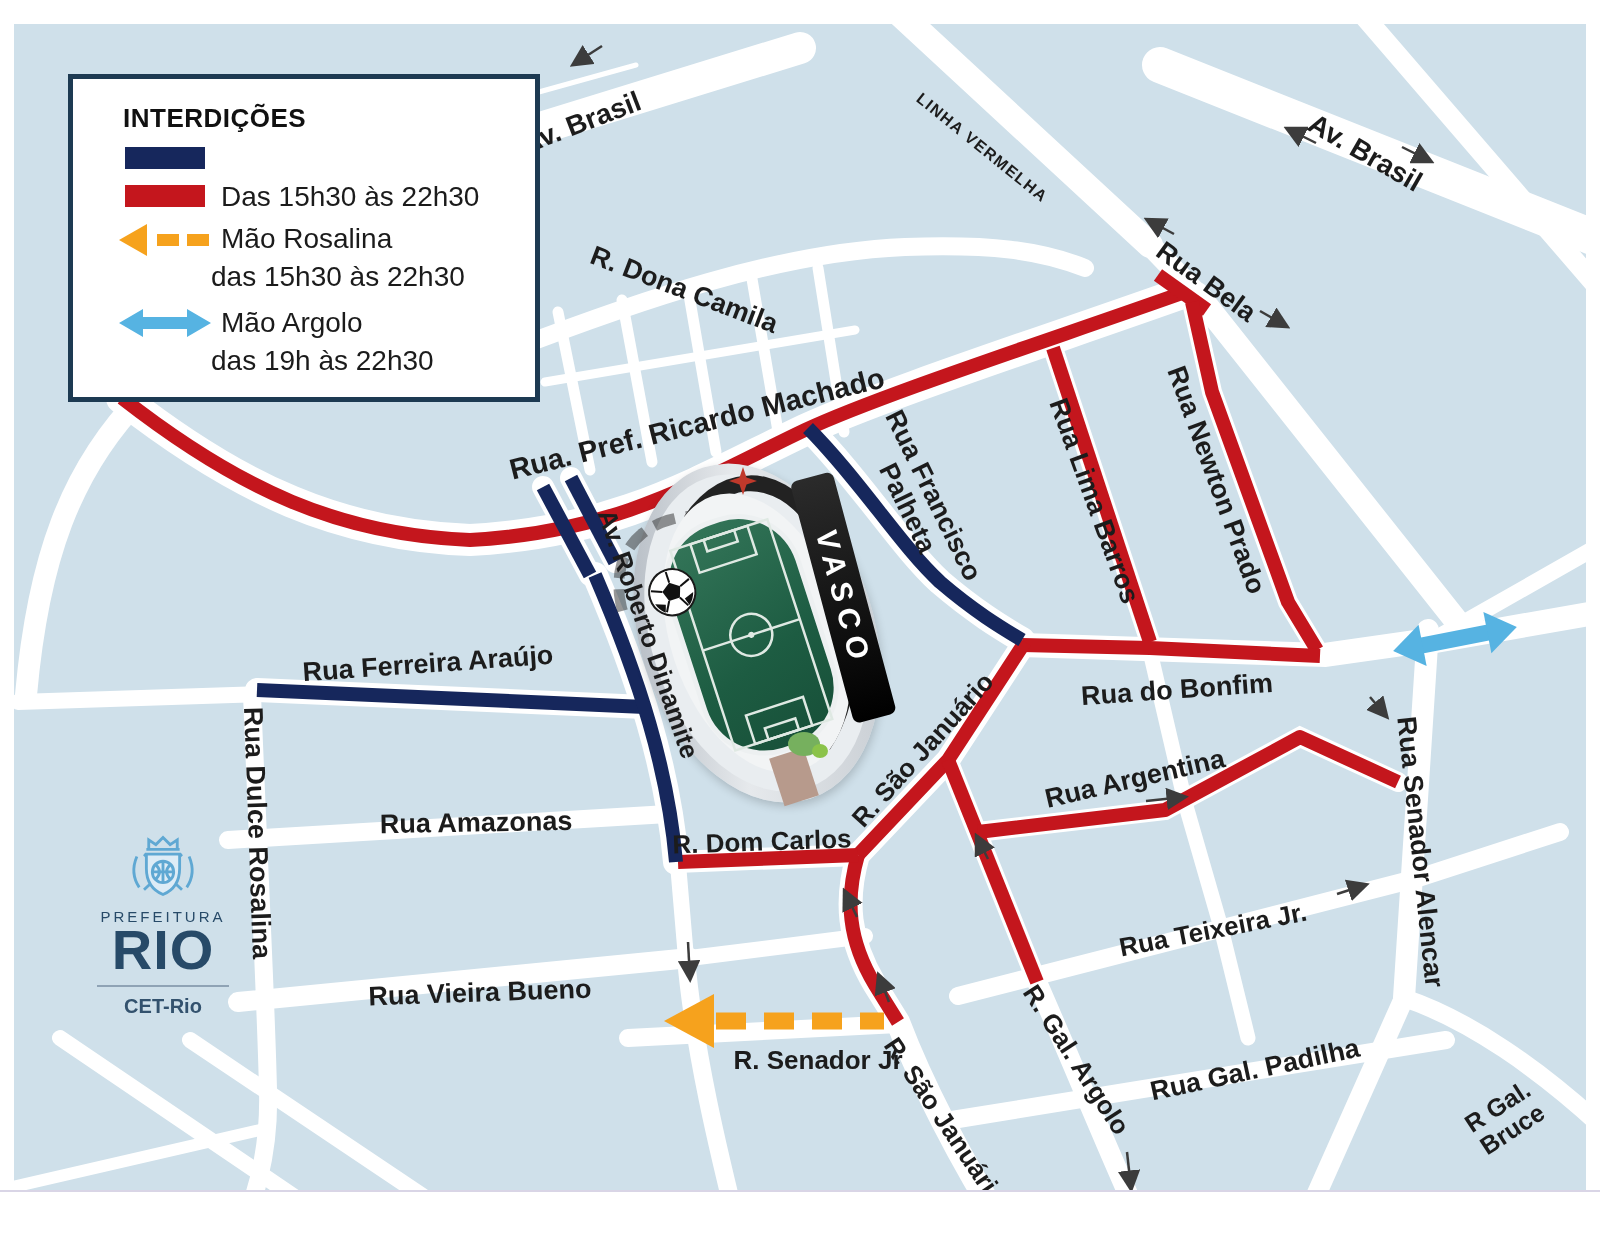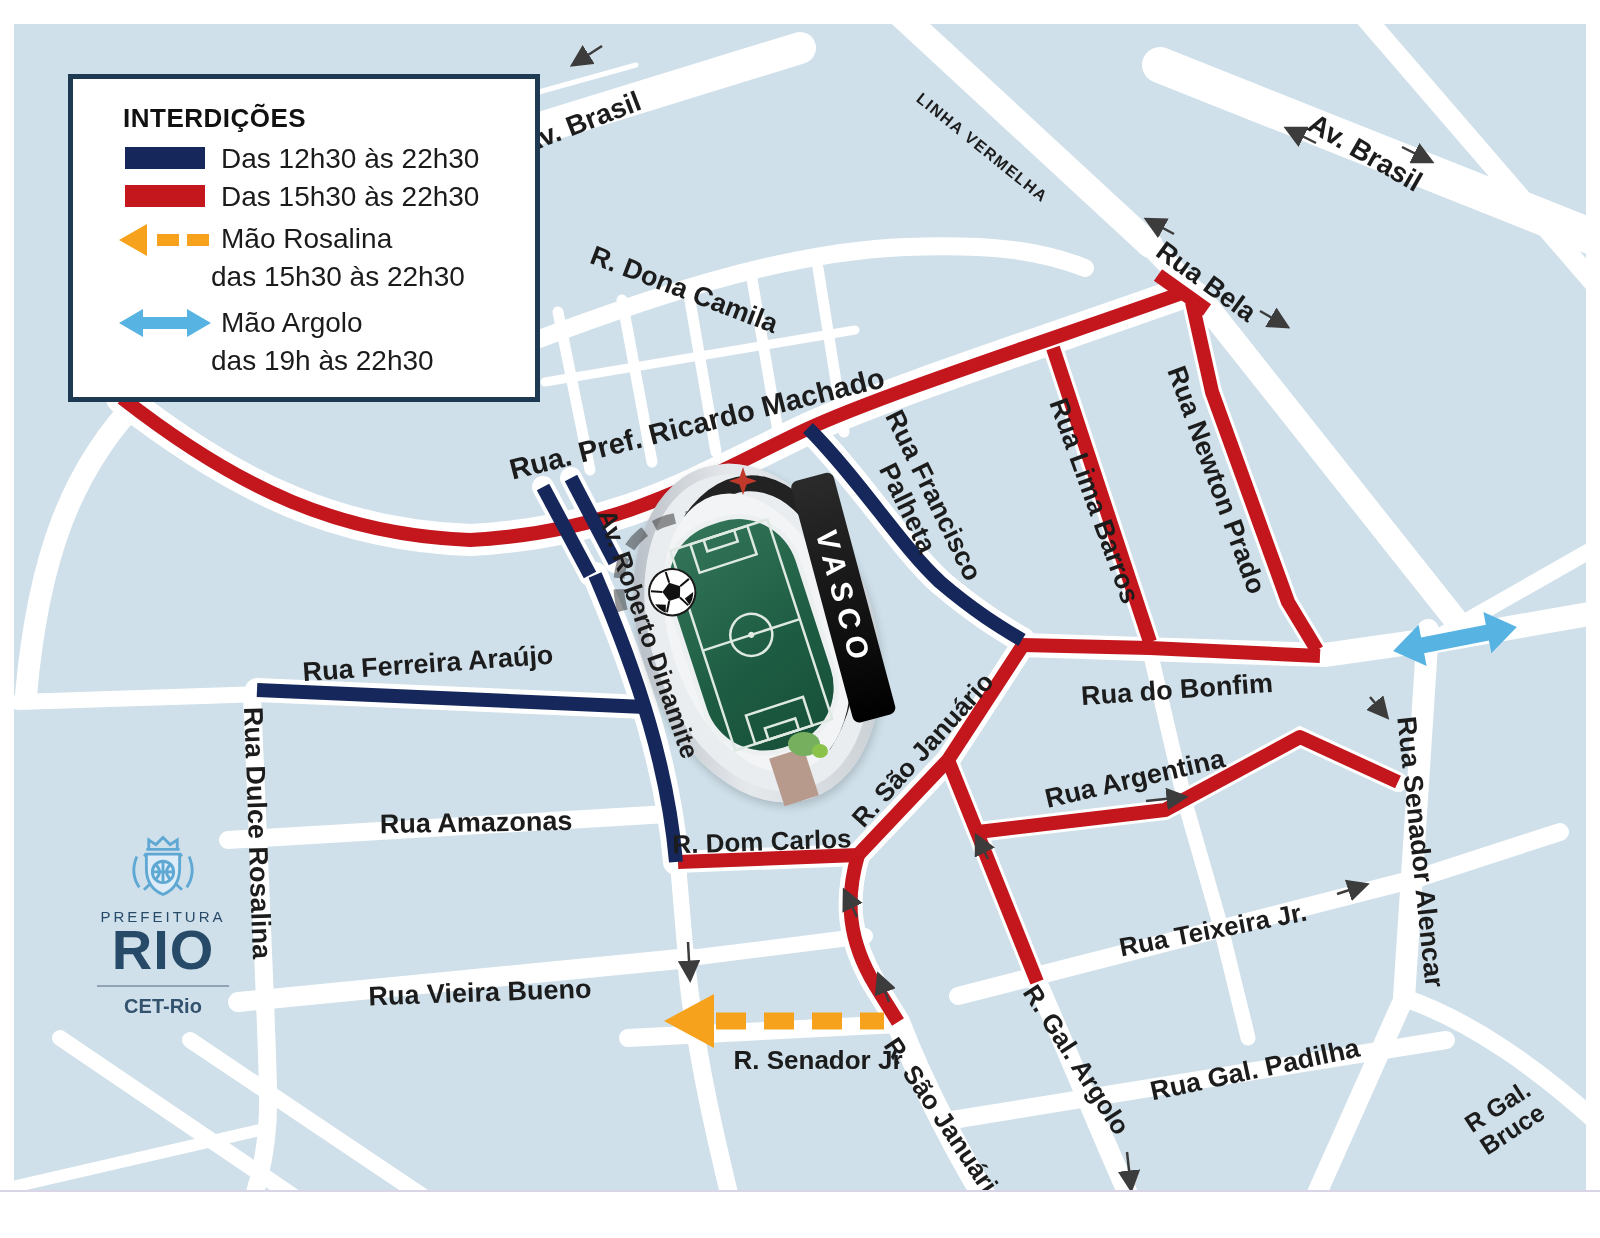--- a/index.html
+++ b/index.html
@@ -262,21 +262,20 @@
       <span>R Gal.</span>
       <span>Bruce</span>
     </div>
     <div class="lbl" style="left:480px;top:993px;--r:-2deg;font-size:27px">Rua Vieira Bueno</div>
     <div class="lbl" style="left:818px;top:1060px;--r:0deg;font-size:26px">R.  Senador Jr</div>
     <div class="lbl" style="left:945px;top:1122px;--r:56deg;font-size:26px">R.  São Januário</div>
 
     <div class="legend">
       <div class="title">INTERDIÇÕES</div>
       <div class="sw sw-navy"></div>
-      <div class="row-label" style="left:148px;top:64px">Das 12h30 às 22h30</div>
       <div class="sw sw-red"></div>
       <div class="row-label" style="left:148px;top:102px">Das 15h30 às 22h30</div>
       <div class="ar-orange">
         <div class="tri"></div>
           <div class="d1"></div>
           <div class="d2"></div>
       </div>
       <div class="row-label" style="left:148px;top:144px">Mão Rosalina</div>
       <div class="row-label" style="left:138px;top:182px">das 15h30 às 22h30</div>
       <div class="ar-blue">

